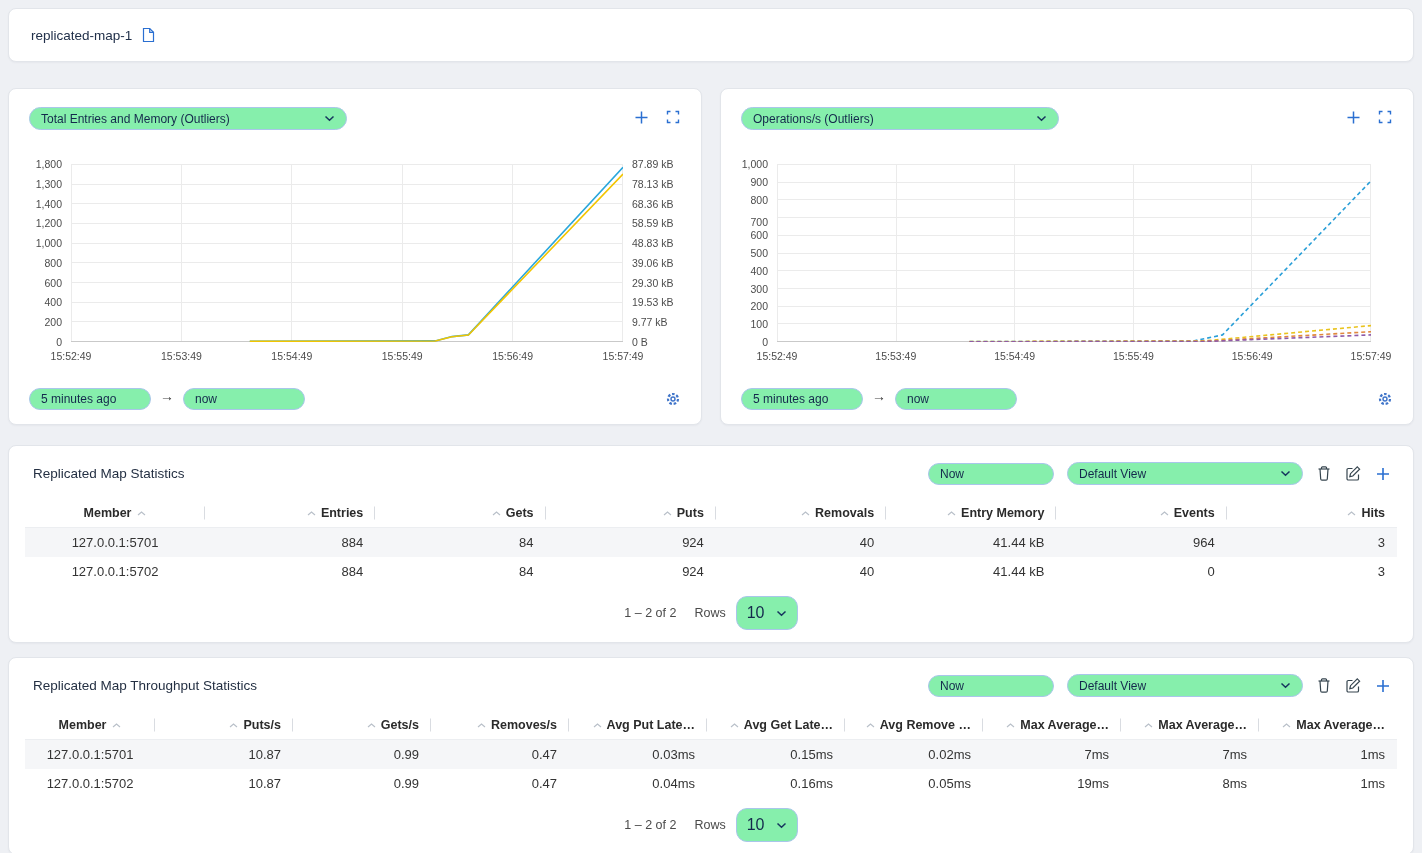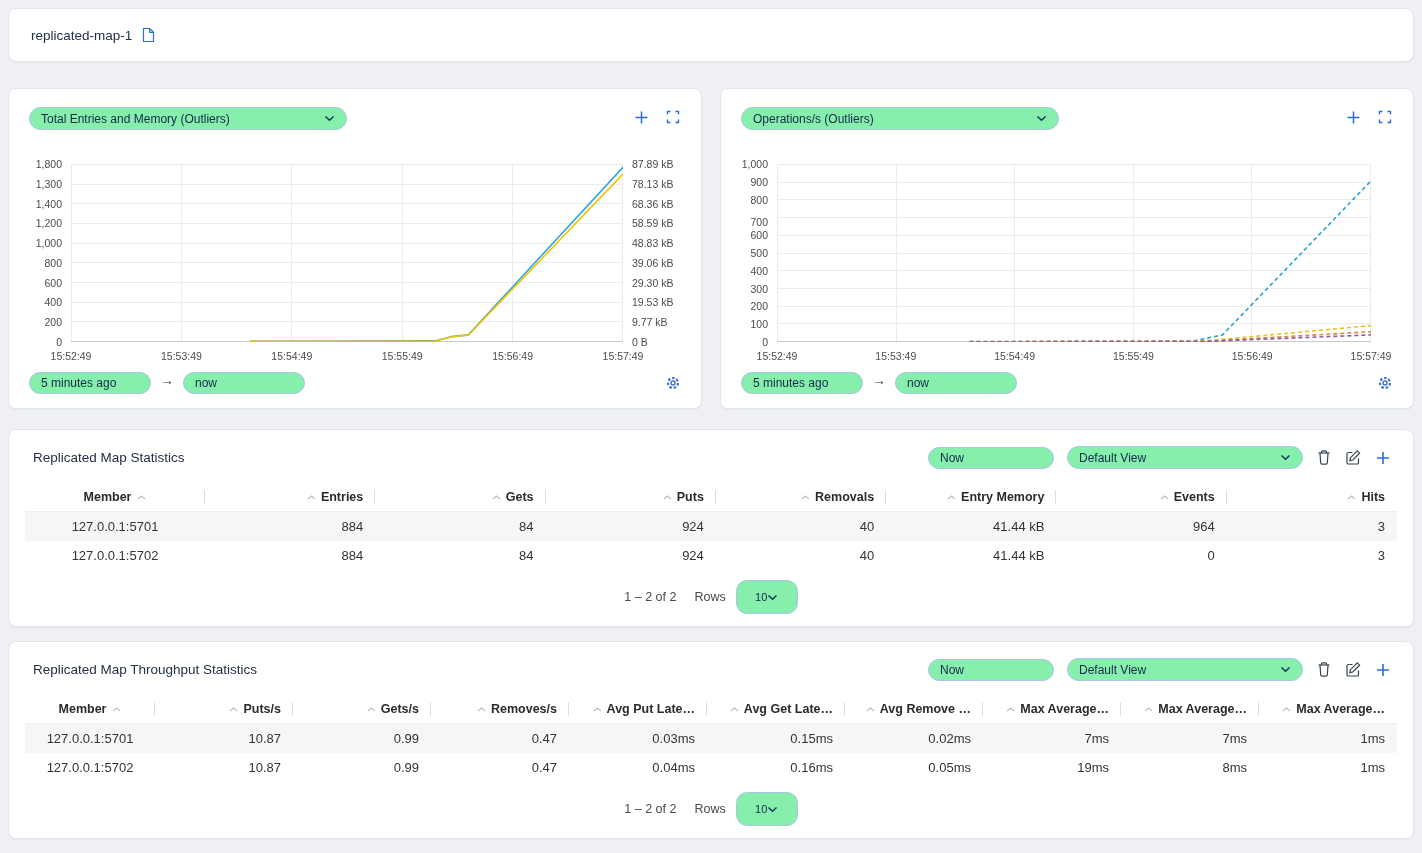--- a/index.html
+++ b/index.html
@@ -20,21 +20,21 @@
 .chart-card.no-right .chart-grid{grid-template-columns:36px 1fr 22px}
 .axis-left{grid-column:1;grid-row:1;position:relative}
 .plot{grid-column:2;grid-row:1;position:relative}
 .plot svg{display:block}
 .axis-right{grid-column:3;grid-row:1;position:relative}
 .xaxis{grid-column:2;grid-row:2;position:relative}
 .tick{position:absolute;transform:translateY(-50%);font-size:10.5px;color:#4c4c4c;white-space:nowrap}
 .axis-left .tick{right:9px}
 .axis-right .tick{left:9px}
 .xtick{position:absolute;top:8px;transform:translateX(-50%);font-size:10.5px;color:#4c4c4c;white-space:nowrap}
-.chart-foot{display:flex;margin-top:8px}
+.chart-foot{display:flex;margin-top:24px}
 .time-pill{width:122px;height:22px;border-radius:11px;padding:0 11px;cursor:text}
 .range-arrow{margin:0 9px;color:#3c3c3c;font-size:14px}
 .gear-btn{margin-left:auto}
 .table-card{margin-top:20px;padding:16px 16px 12px}
 .table-card.tp{margin-top:14px}
 .card-head{display:flex;align-items:center;padding:0 6px 0 8px}
 .card-title{font-size:13.5px;color:#243043}
 .head-controls{margin-left:auto;display:flex;align-items:center;gap:13px}
 .now-pill{width:126px;height:22px;border-radius:11px;padding:0 11px;cursor:text}
 .view-pill{width:236px;height:23px;border-radius:12px;padding:0 11px;justify-content:space-between}
@@ -44,21 +44,21 @@
 thead tr{border-bottom:1px solid #eceef1}
 td{font-size:13px;color:#333;padding:7px 12px;white-space:nowrap;overflow:hidden}
 tbody tr:nth-child(odd){background:#f5f6f8}
 .al{text-align:center}.ar{text-align:right}
 .tbl-stats th:first-child{width:180px}
 .tbl-tp th:first-child{width:130px}
 .sort-caret{margin:0 5px 1px 0}
 .al .sort-caret{margin:0 0 1px 6px}
 .pagination{display:flex;align-items:center;justify-content:center;margin-top:10px;font-size:12.5px;color:#4a4a4a}
 .rows-label{margin:0 10px 0 18px}
-.rows-pill{width:62px;height:22px;border-radius:11px;padding:16px 10px;justify-content:center;font-size:11px}
+.rows-pill{width:62px;height:22px;border-radius:11px;padding:16px 10px;justify-content:space-between;font-size:16px}
 </style>
 </head>
 <body>
 
 <div class="app">
 
   <div class="card topbar">
     <span class="page-title">replicated-map-1</span>
     <button class="icon-btn">
       <svg width="14" height="16" viewBox="0 0 14 16" fill="none" stroke="#2a6fd1" stroke-width="1.2">

